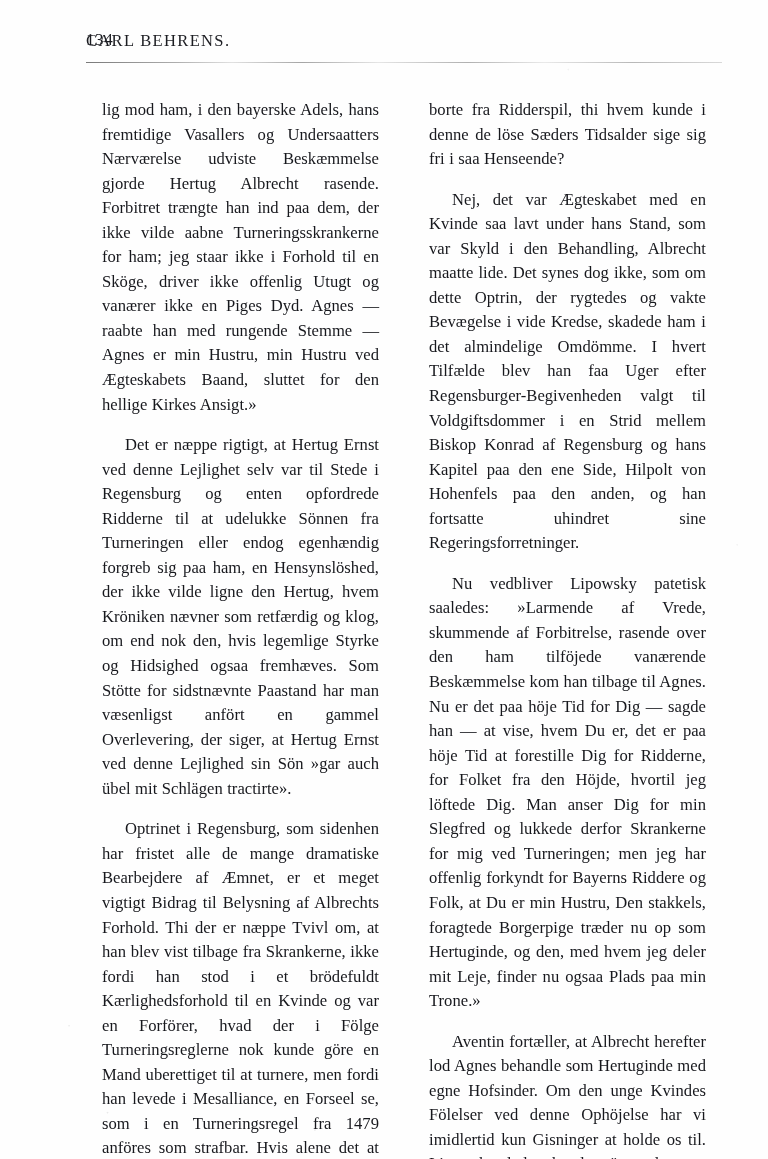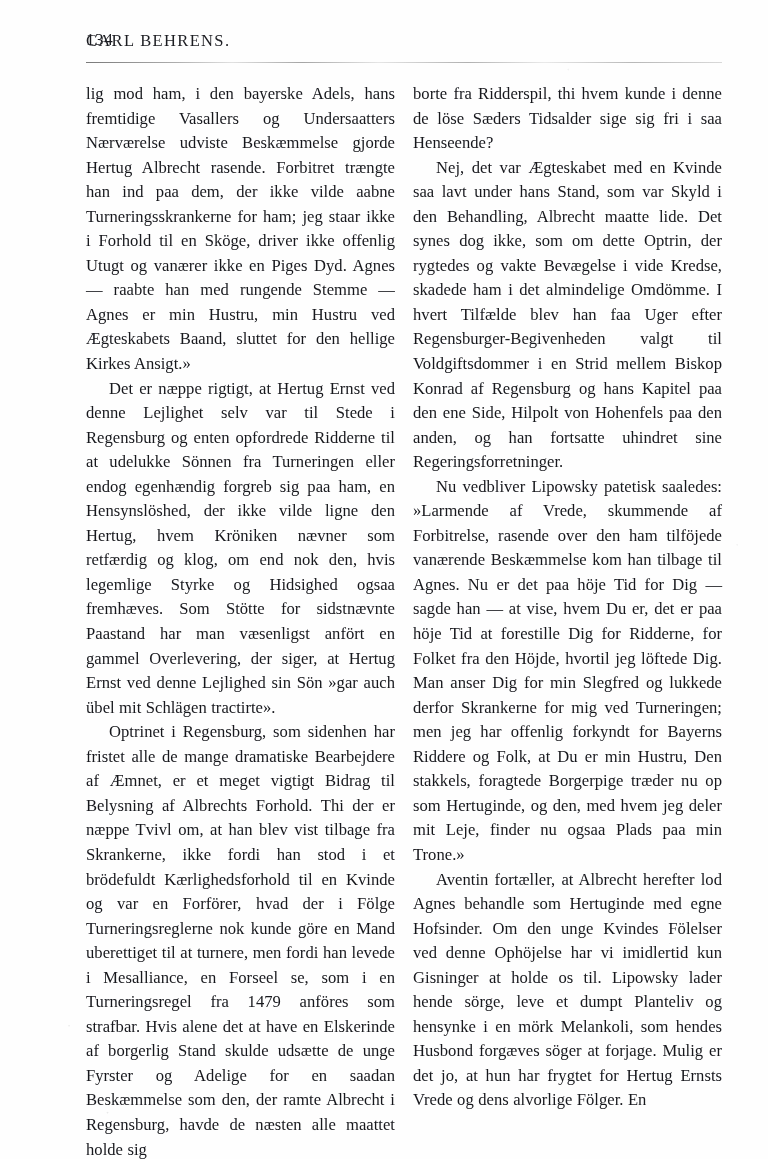--- a/index.html
+++ b/index.html
@@ -88,21 +88,21 @@
     top: 82px;
     width: 636px;
     display: flex;
     gap: 18px;
   }
   .column {
     width: 309px;
     flex: 0 0 309px;
   }
   .para {
-    margin: 0;
+    margin: 16px;
     text-align: justify;
     text-align-last: left;
     text-justify: inter-word;
     font-size: 16.6px;
     line-height: 24.55px;
     letter-spacing: .02px;
     word-spacing: .3px;
     text-indent: 23px;
     hyphens: none;
     color: #17181d;

